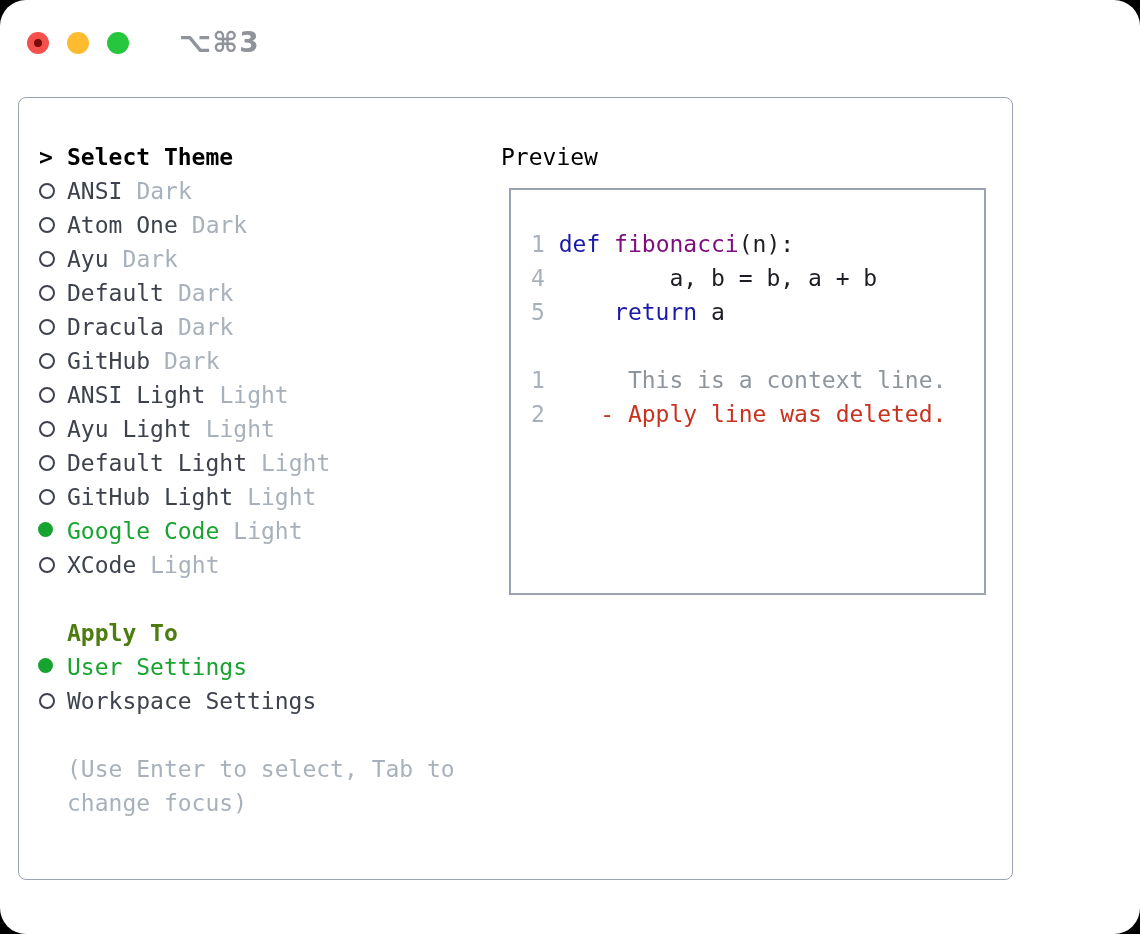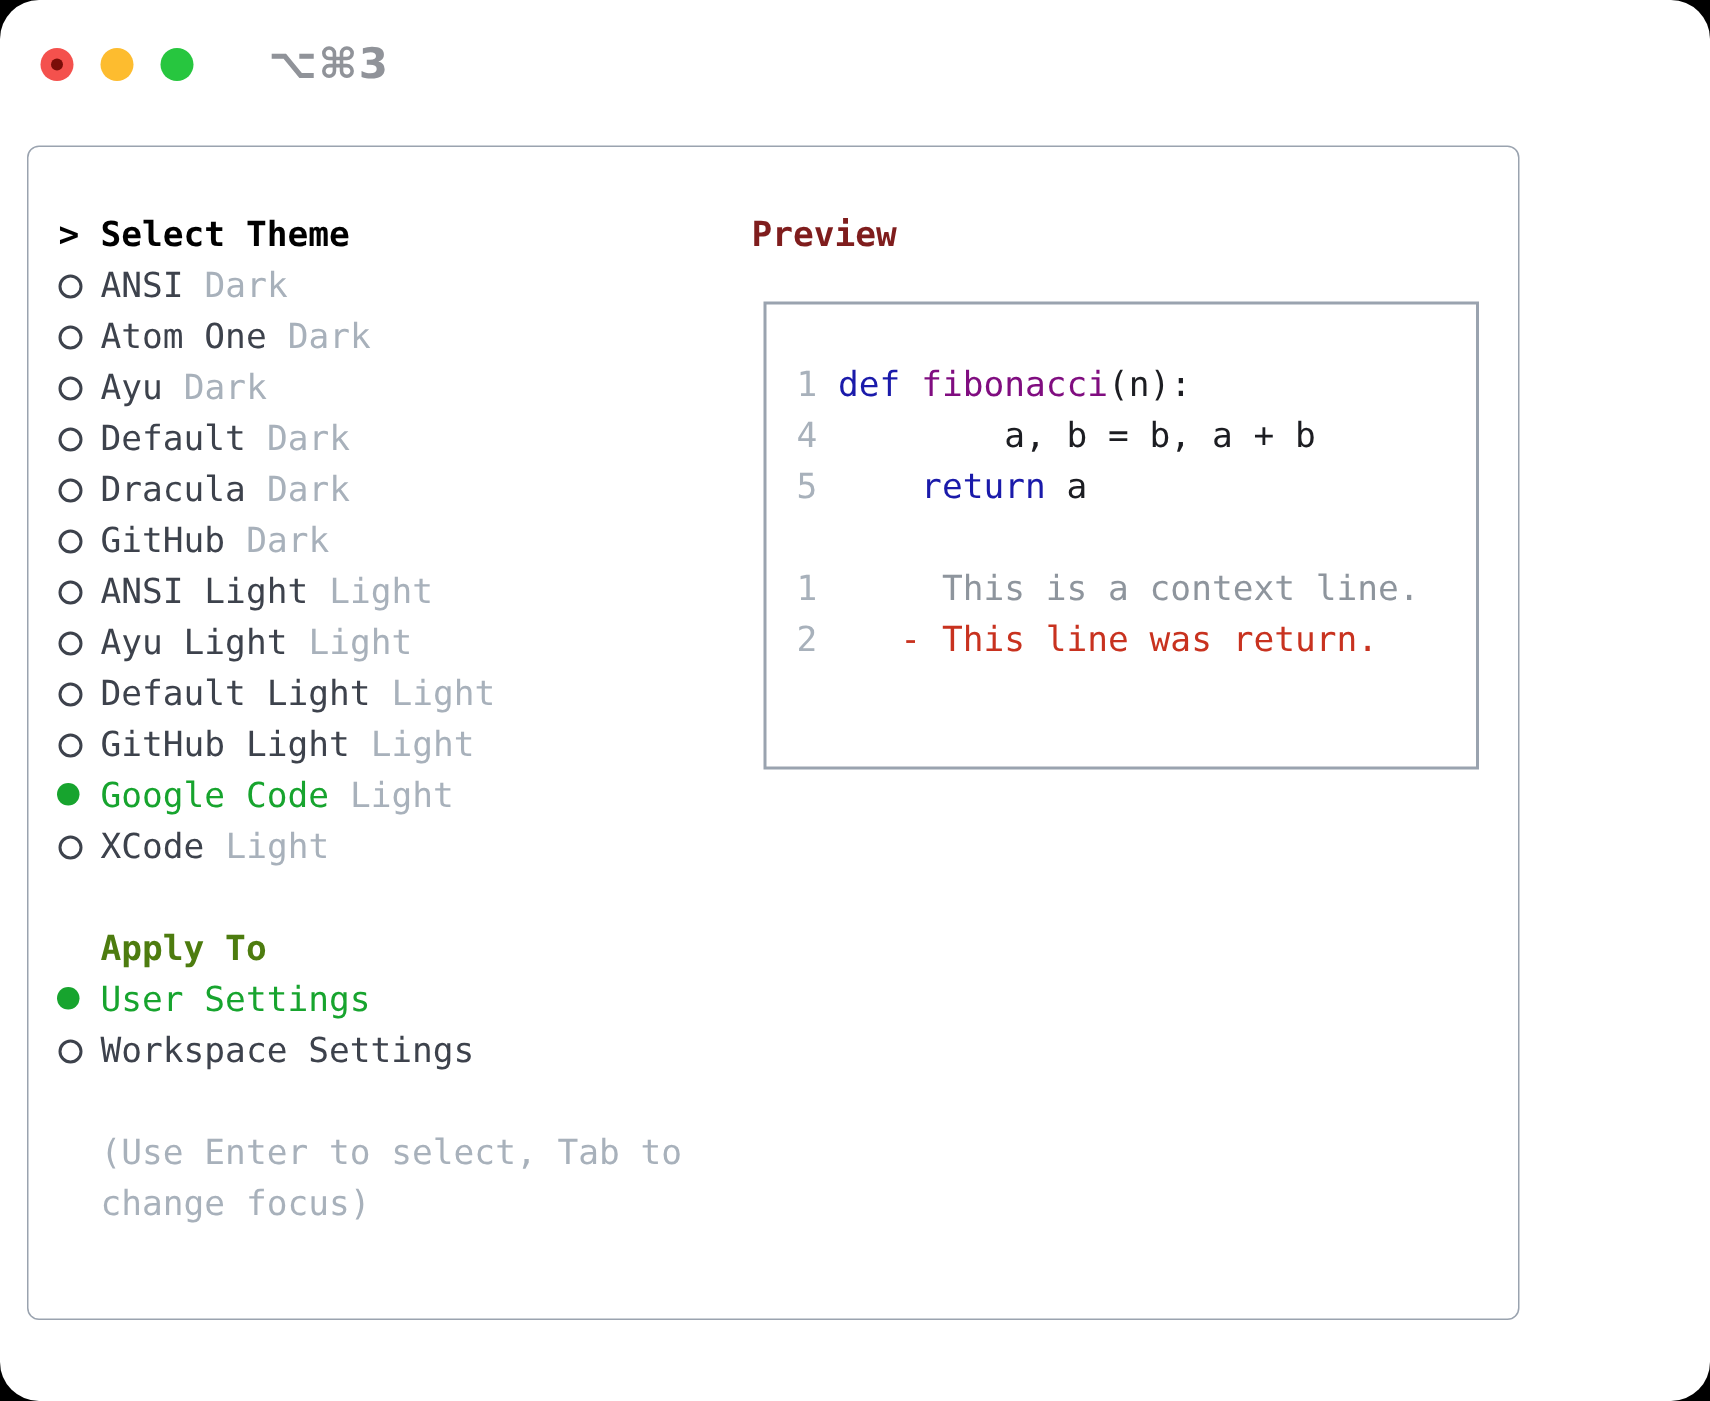--- a/index.html
+++ b/index.html
@@ -39,22 +39,22 @@
     border:2px solid var(--item);border-radius:50%;}
   .radio.on::before{width:15px;height:15px;border:none;background:var(--accent_green);top:-9px;left:-1px;}
   .nm{color:var(--item);}
   .row.selected .nm{color:var(--accent_green);}
   .vr{color:var(--muted);padding-left:14px;}
   .apply-hdr{margin-top:34px;}
   .apply-hdr .lbl{color:#4d7c0f;}
   .hint{margin-top:34px;color:var(--muted);line-height:34px;margin-left:28px;}
   
   .right-panel{position:absolute;left:482px;top:42px;width:500px;font-size:23px;}
-  .preview-title{height:34px;line-height:34px;font-weight:bold;color:#7f1d1d;}
-  .preview-box{margin-left:8px;margin-top:27px;width:477px;height:312px;
+  .preview-title{height:34px;line-height:34px;font-weight:normal;color:#000000;}
+  .preview-box{margin-left:8px;margin-top:14px;width:477px;height:407px;
     border:2px solid var(--border);background:#fff;padding:37px 0 0 20px;overflow:hidden;}
   .cline{height:34px;line-height:34px;white-space:pre;font-size:23px;}
   .gut{display:inline-block;width:2ch;color:var(--gutter);}
   .tk-kw{color:var(--kw);}
   .tk-fn{color:var(--fn);}
   .tk-nm{color:var(--nm);}
   .tk-pl{color:var(--pl);}
   .d-ctx{color:var(--ctx);}
   .d-del{color:var(--diff_del);}
   .d-add{color:var(--diff_add);}
@@ -112,19 +112,19 @@
       <div class="preview-title">Preview</div>
       <div class="preview-box">
         <div>
             <div class="cline"><span class="gut">1</span><span class="tk-kw">def</span><span class="tk-pl"> </span><span class="tk-fn">fibonacci</span><span class="tk-pl">(n):</span></div>
             <div class="cline"><span class="gut">4</span><span class="tk-pl">        a, b = b, a + b</span></div>
             <div class="cline"><span class="gut">5</span><span class="tk-pl">    </span><span class="tk-kw">return</span><span class="tk-pl"> a</span></div>
           </div>
         <div class="cline"> </div>
         <div>
             <div class="cline"><span class="gut">1</span><span class="d-ctx">     This is a context line.</span></div>
-            <div class="cline"><span class="gut">2</span><span class="d-del">   - This line was return.</span></div>
+            <div class="cline"><span class="gut">2</span><span class="d-del">   - Apply line was deleted.</span></div>
           </div>
       </div>
     </div>
 
   </div>
 </div>
 
 </body></html>

